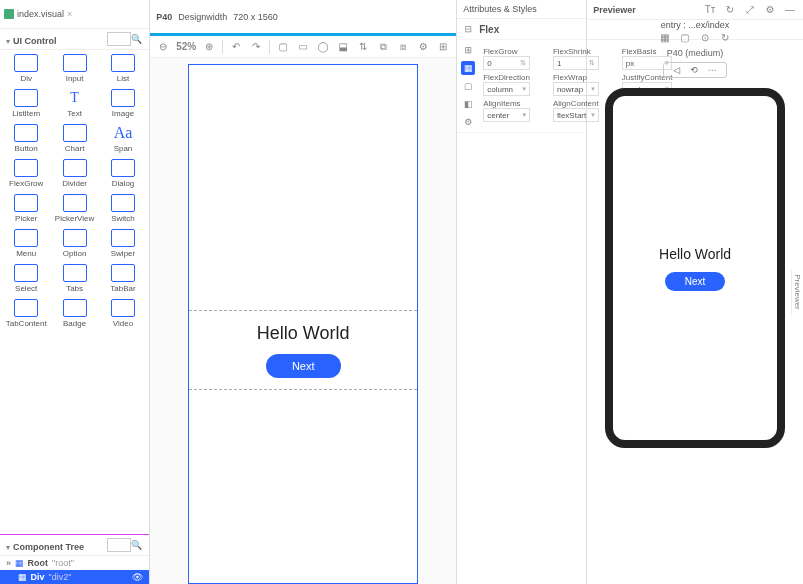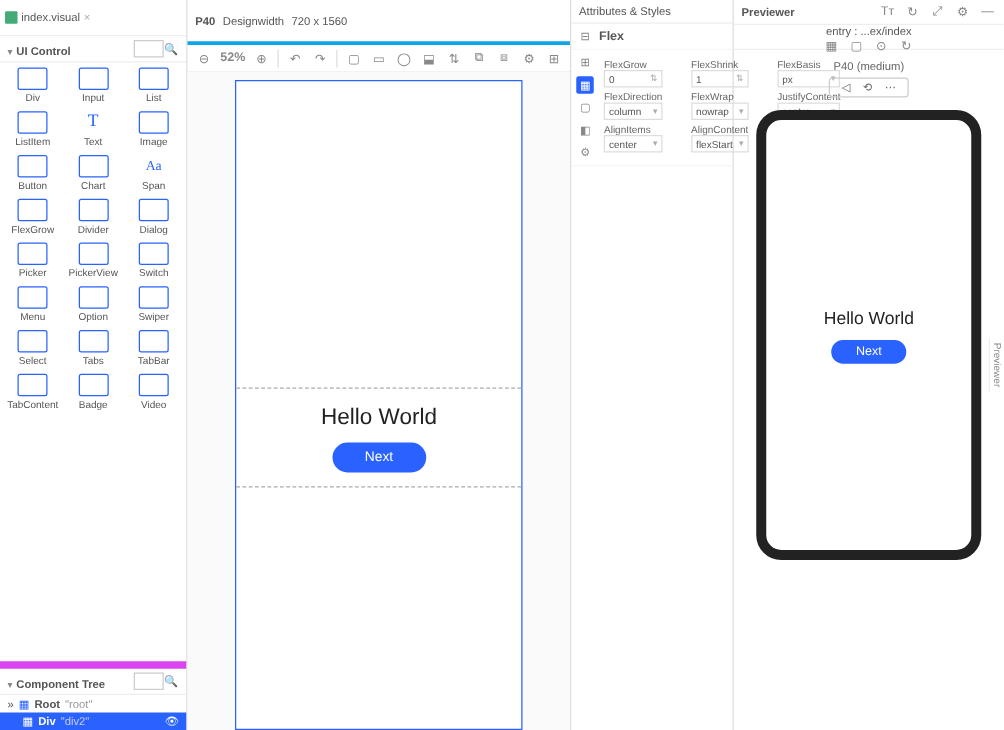--- a/index.html
+++ b/index.html
@@ -14,21 +14,21 @@
 .panel-header { display: flex; align-items: flex-end; justify-content: space-between; padding: 3px 6px; border-bottom: 1px solid #eee; font-size: 9px; }
 .panel-header .arrow { font-size: 8px; color: #888; margin-right: 3px; }
 .panel-header input { width: 24px; height: 14px; border: 1px solid #ccc; font-size: 8px; }
 .search-icn { width: 12px; height: 12px; display: inline-flex; align-items: center; justify-content: center; color: #888; }
 .controls { flex: 1; overflow: auto; padding: 4px 2px; }
 .ctrl-row { display: flex; justify-content: space-around; margin-bottom: 6px; }
 .ctrl { width: 44px; display: flex; flex-direction: column; align-items: center; gap: 2px; cursor: pointer; }
 .ctrl-icon { width: 24px; height: 18px; border: 1.5px solid #2962ff; border-radius: 2px; position: relative; }
 .ctrl-icon.text { border: none; color: #2962ff; font-size: 14px; font-family: serif; text-align: center; line-height: 18px; }
 .ctrl-label { font-size: 8px; color: #555; }
-.tree { border-top: 6px solid #d946ef; margin-top: 24px; }
+.tree { border-top: 1px solid #d946ef; margin-top: 24px; }
 .tree-row { display: flex; align-items: center; padding: 2px 6px; font-size: 9px; gap: 4px; }
 .tree-row.sel { background: #2962ff; color: #fff; }
 .tree-row.sel .muted { color: #cce; }
 .muted { color: #999; }
 .margin-auto { margin-left: auto; }
 
 
 .center { flex: 1; display: flex; flex-direction: column; border-right: 1px solid #ddd; }
 .topbar { height: 36px; display: flex; align-items: center; padding: 0 6px; font-size: 9px; border-bottom: 3px solid #0ea5e9; gap: 6px; }
 .toolbar { height: 22px; display: flex; align-items: center; padding: 0 6px; gap: 6px; border-bottom: 1px solid #eee; color: #888; }
@@ -116,21 +116,21 @@
         <div class="ctrl-row">
           <div class="ctrl">
             <div class="ctrl-icon"></div>
             <div class="ctrl-label">Button</div>
           </div>
           <div class="ctrl">
             <div class="ctrl-icon"></div>
             <div class="ctrl-label">Chart</div>
           </div>
           <div class="ctrl">
-            <div class="ctrl-icon text" style="font-size: 11px;">Aa</div>
+            <div class="ctrl-icon text" style="font-size: 16px;">Aa</div>
             <div class="ctrl-label">Span</div>
           </div>
         </div>
         <div class="ctrl-row">
           <div class="ctrl">
             <div class="ctrl-icon"></div>
             <div class="ctrl-label">FlexGrow</div>
           </div>
           <div class="ctrl">
             <div class="ctrl-icon"></div>

